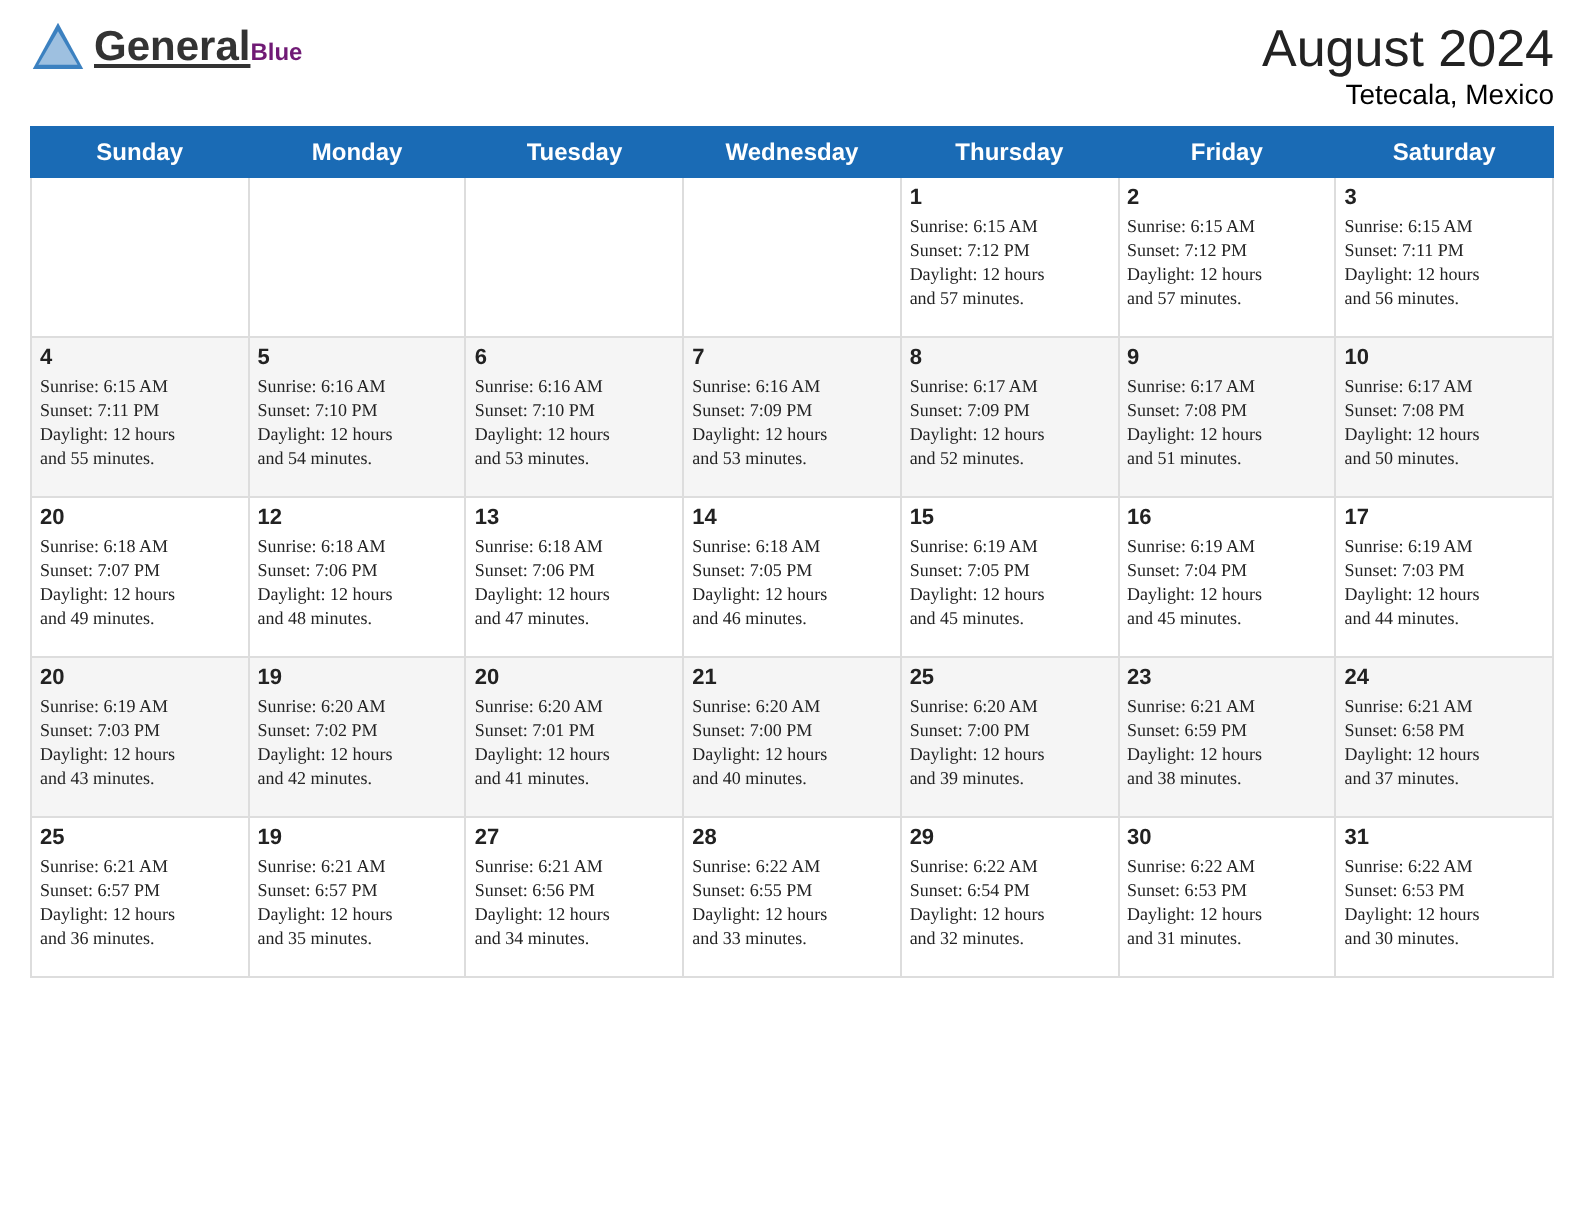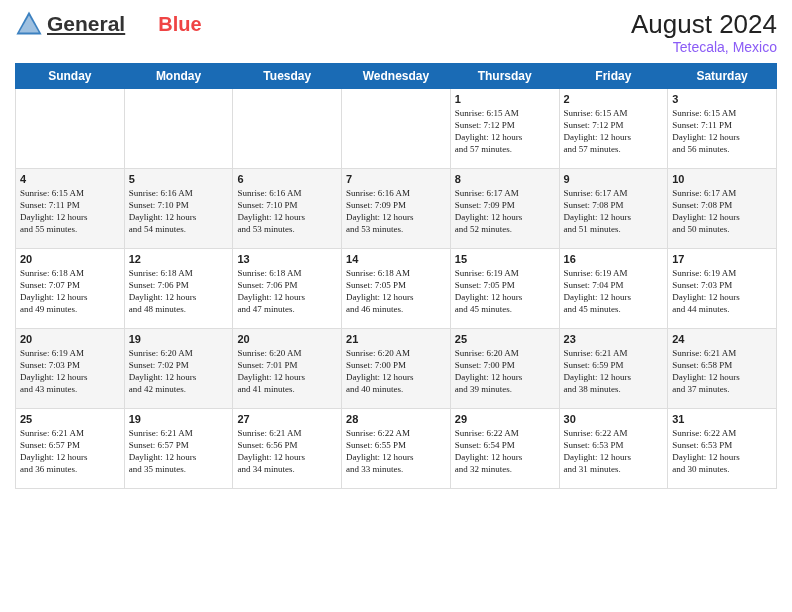--- a/index.html
+++ b/index.html
@@ -26,42 +26,41 @@
       gap: 4px;
     }
     .logo-text-general {
       font-size: 21px;
       font-weight: bold;
       color: #333;
       line-height: 1.1;
       text-decoration: underline;
     }
     .logo-text-blue {
-      font-size: 20px;
+      font-size: 12px;
       font-weight: bold;
-      color: #ef4444;
+      color: #701a75;
       line-height: 1.1;
-      padding-left: 33px;
     }
     .logo-icon {
       width: 28px;
       height: 28px;
     }
     .title-section {
       text-align: right;
     }
     .month-title {
       font-size: 26px;
       font-weight: normal;
       color: #222;
       line-height: 1.1;
     }
     .subtitle {
       font-size: 14px;
-      color: #8b5cf6;
+      color: #000000;
     }
     table {
       width: 100%;
       border-collapse: collapse;
       table-layout: fixed;
     }
     thead tr {
       background-color: #1a6bb5;
     }
     thead th {

